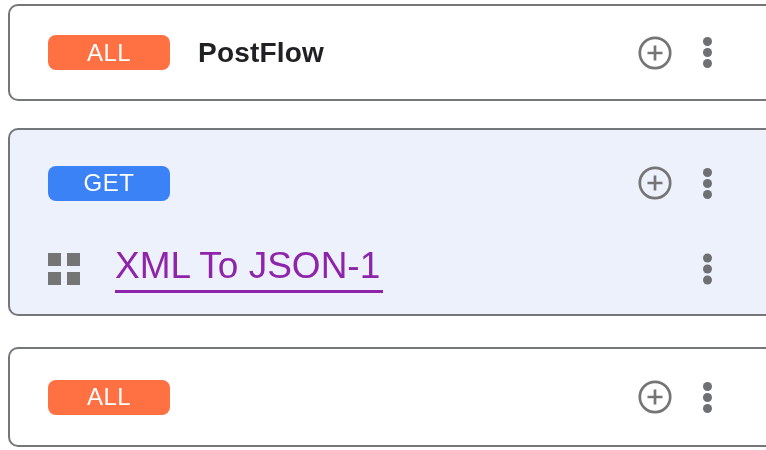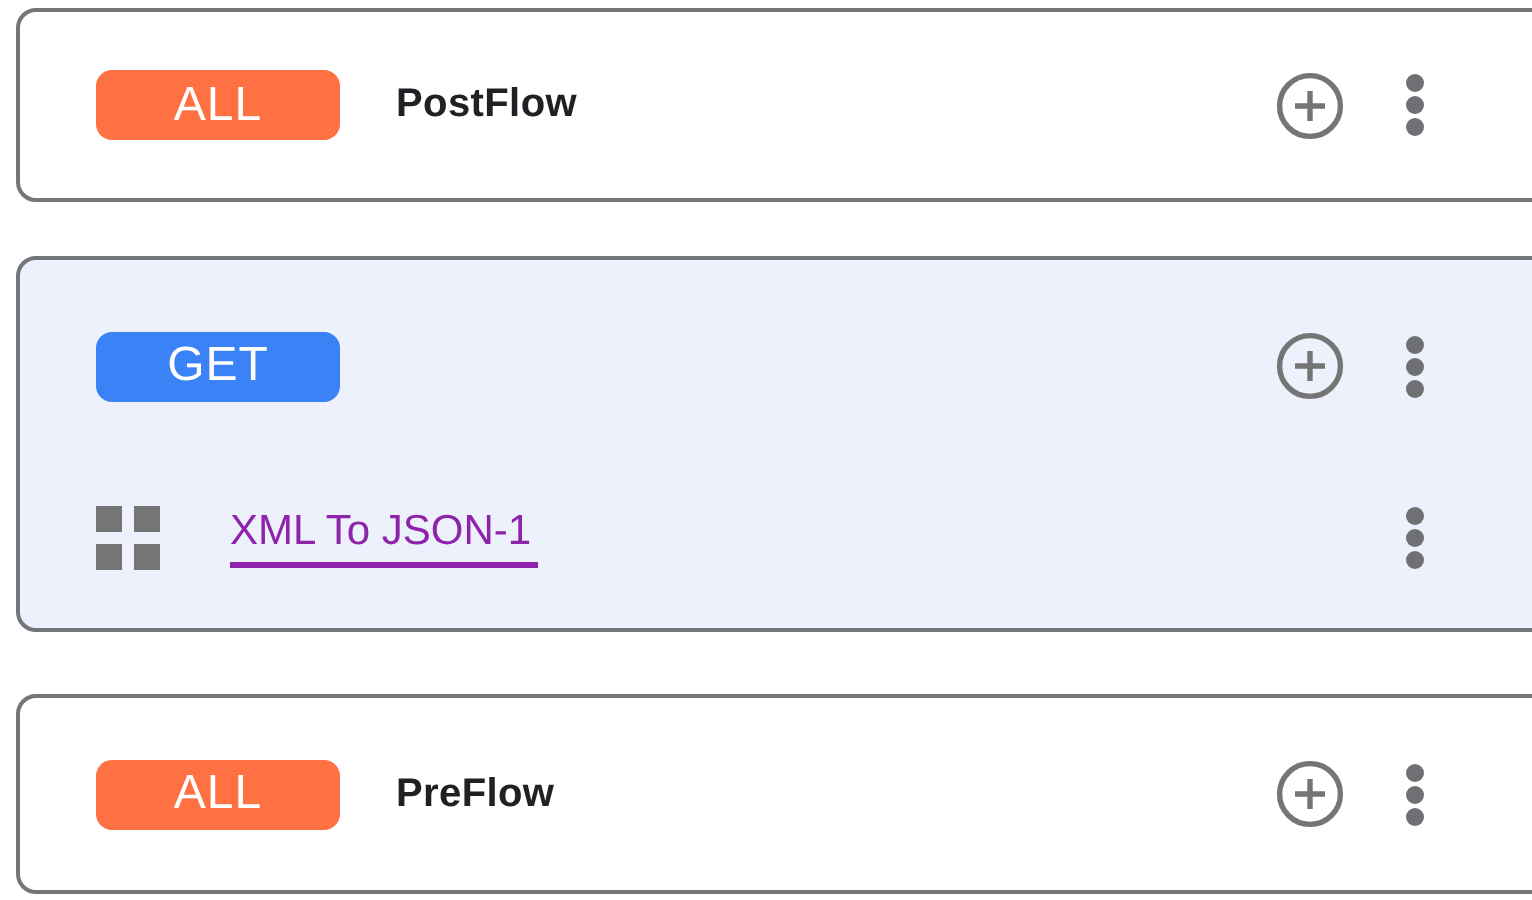--- a/index.html
+++ b/index.html
@@ -42,21 +42,21 @@
     display: flex;
     align-items: center;
     justify-content: center;
     flex: 0 0 auto;
   }
   .badge-all { background: #FF7043; text-align: center; }
   .badge-get { background: #3b82f6; }
 
   .flow-title {
     margin-left: 28px;
-    font-size: 20px;
+    font-size: 28px;
     font-weight: 700;
     color: #202124;
     letter-spacing: 0.2px;
     white-space: nowrap;
   }
 
   .row-icons {
     position: absolute;
     left: 628px;
     top: 50%;
@@ -91,21 +91,21 @@
     display: grid;
     grid-template-columns: 13px 13px;
     grid-template-rows: 13px 13px;
     gap: 6px;
     flex: 0 0 auto;
   }
   .grid-icon .sq { background: #757575; }
 
   .policy-link {
     margin-left: 35px;
-    font-size: 21px;
+    font-size: 37px;
     color: #8E24AA;
     text-decoration: none;
     border-bottom: 3px solid #8E24AA;
     padding: 0 3px 3px 0;
     white-space: nowrap;
     cursor: pointer;
   }
 </style>
 </head>
 <body>
@@ -165,21 +165,20 @@
         <span class="dot"></span>
         <span class="dot"></span>
         <span class="dot"></span>
       </button>
     </div>
   </section>
 
   <section class="card card-preflow">
     <div class="flow-row">
       <span class="badge badge-all">ALL</span>
-      <span class="flow-title">PreFlow</span>
       <span class="row-icons">
         <button class="icon-btn" aria-label="Add">
           <span style="display:flex">
             <svg width="34" height="34" viewBox="0 0 34 34">
               <circle cx="17" cy="17" r="15.2" fill="none" stroke="#757575" stroke-width="2.7"></circle>
               <path d="M17 9.5 V24.5 M9.5 17 H24.5" stroke="#757575" stroke-width="2.7" fill="none"></path>
             </svg>
           </span>
         </button>
         <button class="icon-btn kebab" aria-label="More options">

